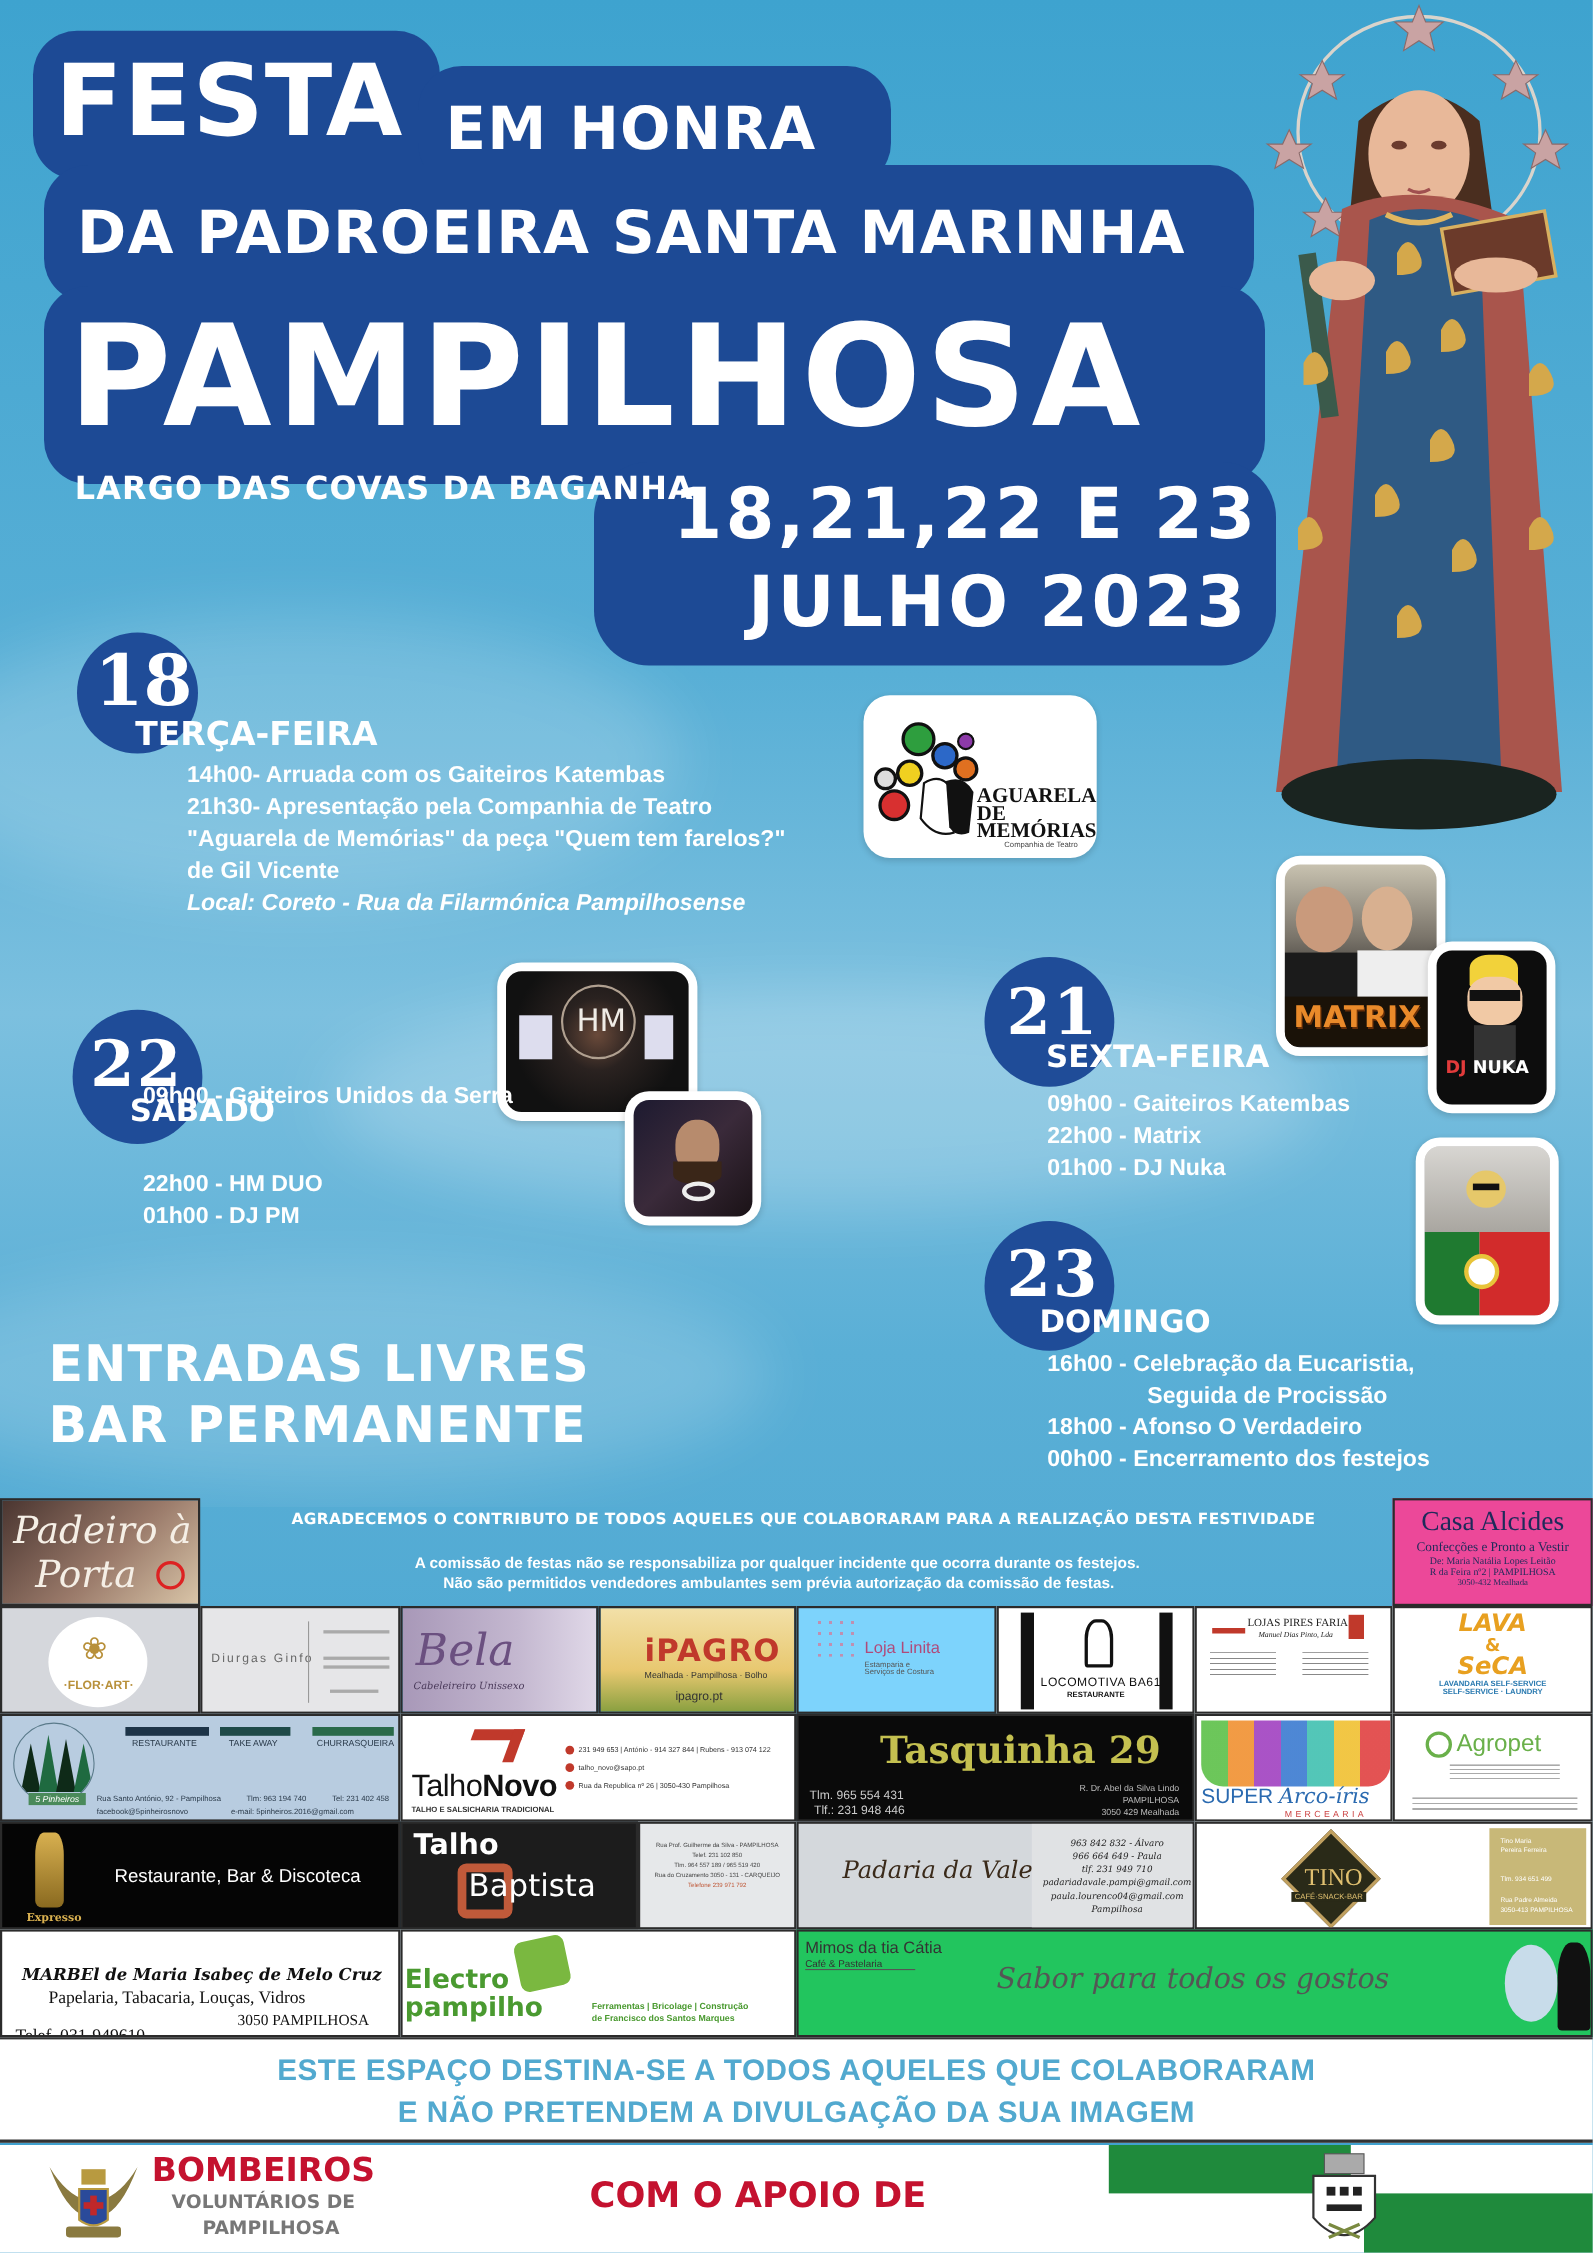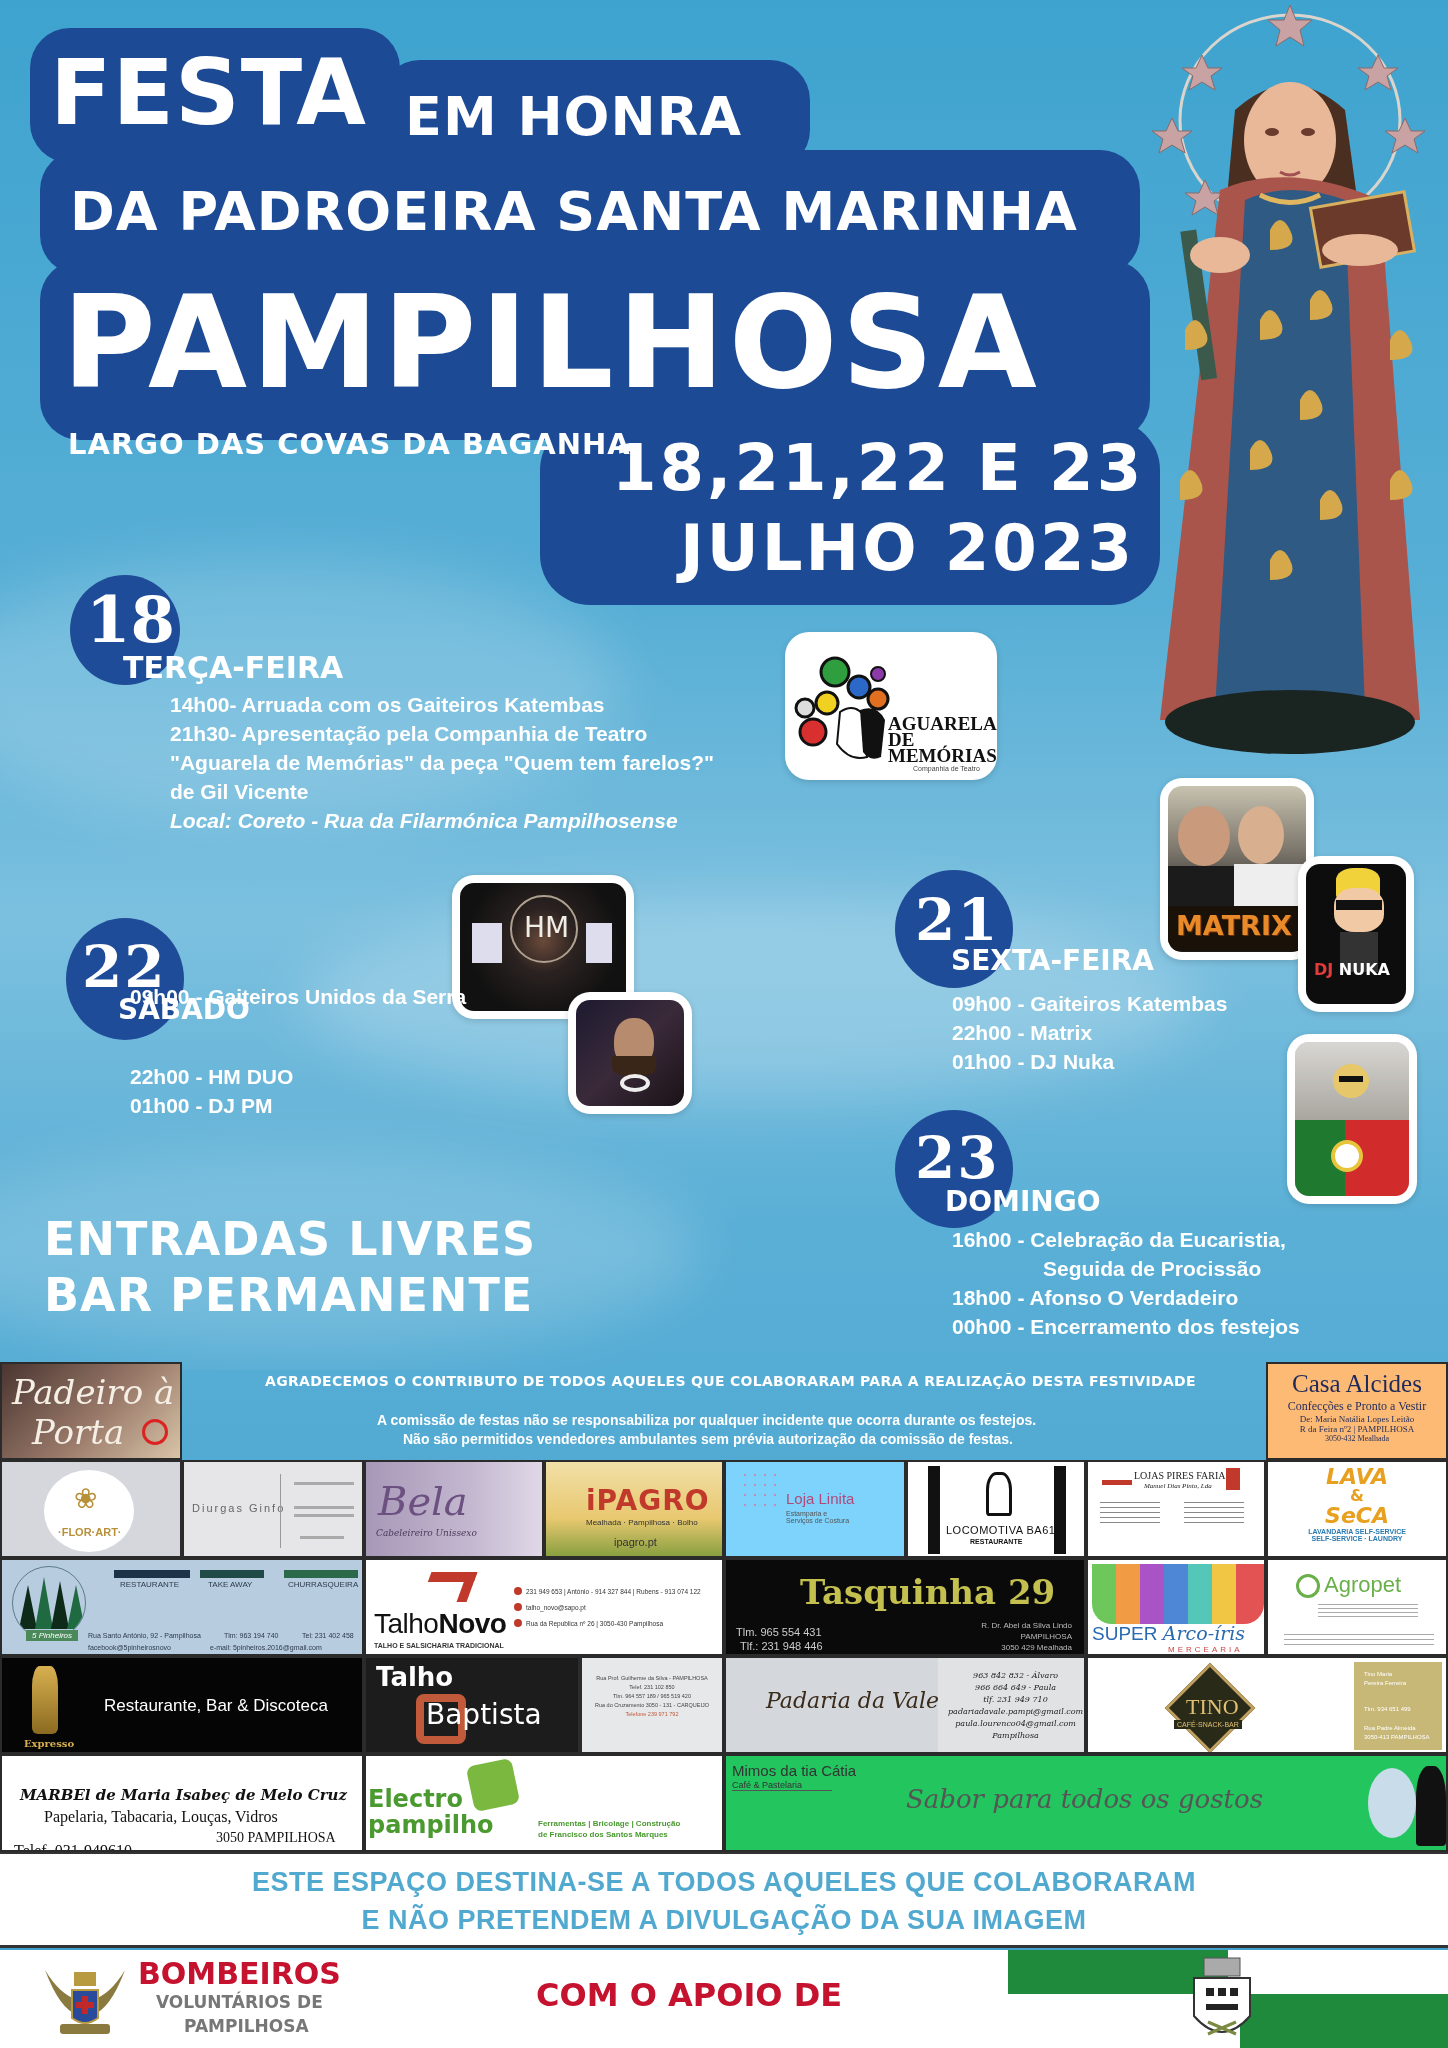--- a/index.html
+++ b/index.html
@@ -209,21 +209,21 @@
 <div class="tile" style="left:0;top:1362px;width:182px;height:98px;background:linear-gradient(135deg,#4a3530,#9a7a6a 55%,#d9c5a8);">
   <div class="tile-text" style="left:10px;top:8px;font-family:'DejaVu Serif',serif;font-style:italic;font-size:34px;color:#f5efe6;line-height:40px;">
     <div>Padeiro à</div>
     <div style="padding-left:20px;">Porta</div>
   </div>
   <div class="abs" style="left:140px;top:55px;width:26px;height:26px;border-radius:50%;border:3px solid #d22;"></div>
 </div>
 <div class="tile-text" style="left:265px;top:1373px;color:#fff;font-family:'DejaVu Sans',sans-serif;font-weight:bold;font-size:14px;letter-spacing:0.3px;">AGRADECEMOS O CONTRIBUTO DE TODOS AQUELES QUE COLABORARAM PARA A REALIZAÇÃO DESTA FESTIVIDADE</div>
 <div class="tile-text" style="left:377px;top:1412px;color:#fff;font-weight:bold;font-size:14px;">A comissão de festas não se responsabiliza por qualquer incidente que ocorra durante os festejos.</div>
 <div class="tile-text" style="left:403px;top:1431px;color:#fff;font-weight:bold;font-size:14px;">Não são permitidos vendedores ambulantes sem prévia autorização da comissão de festas.</div>
-<div class="tile" style="left:1266px;top:1362px;width:182px;height:98px;background:#fdba74;text-align:center;">
+<div class="tile" style="left:1266px;top:1362px;width:182px;height:98px;background:#ec4899;text-align:center;">
   <div style="font-family:'Liberation Serif',serif;font-size:25px;color:#1f2a5a;line-height:30px;margin-top:5px;">Casa Alcides</div>
   <div style="font-family:'Liberation Serif',serif;font-size:12px;color:#1f2a5a;">Confecções e Pronto a Vestir</div>
   <div style="font-family:'Liberation Serif',serif;font-size:9px;color:#1f2a5a;">De: Maria Natália Lopes Leitão</div>
   <div style="font-family:'Liberation Serif',serif;font-size:9px;color:#1f2a5a;">R da Feira nº2 | PAMPILHOSA</div>
   <div style="font-family:'Liberation Serif',serif;font-size:8px;color:#1f2a5a;">3050-432 Mealhada</div>
 </div>
 
 <div class="tile" style="left:0;top:1460px;width:182px;height:98px;background:#d5d7dc;">
   <div class="abs" style="left:42px;top:8px;width:90px;height:82px;border-radius:50%;background:#fff;"></div>
   <div class="tile-text" style="left:56px;top:64px;font-size:11px;color:#b8903a;font-weight:bold;">·FLOR·ART·</div>

